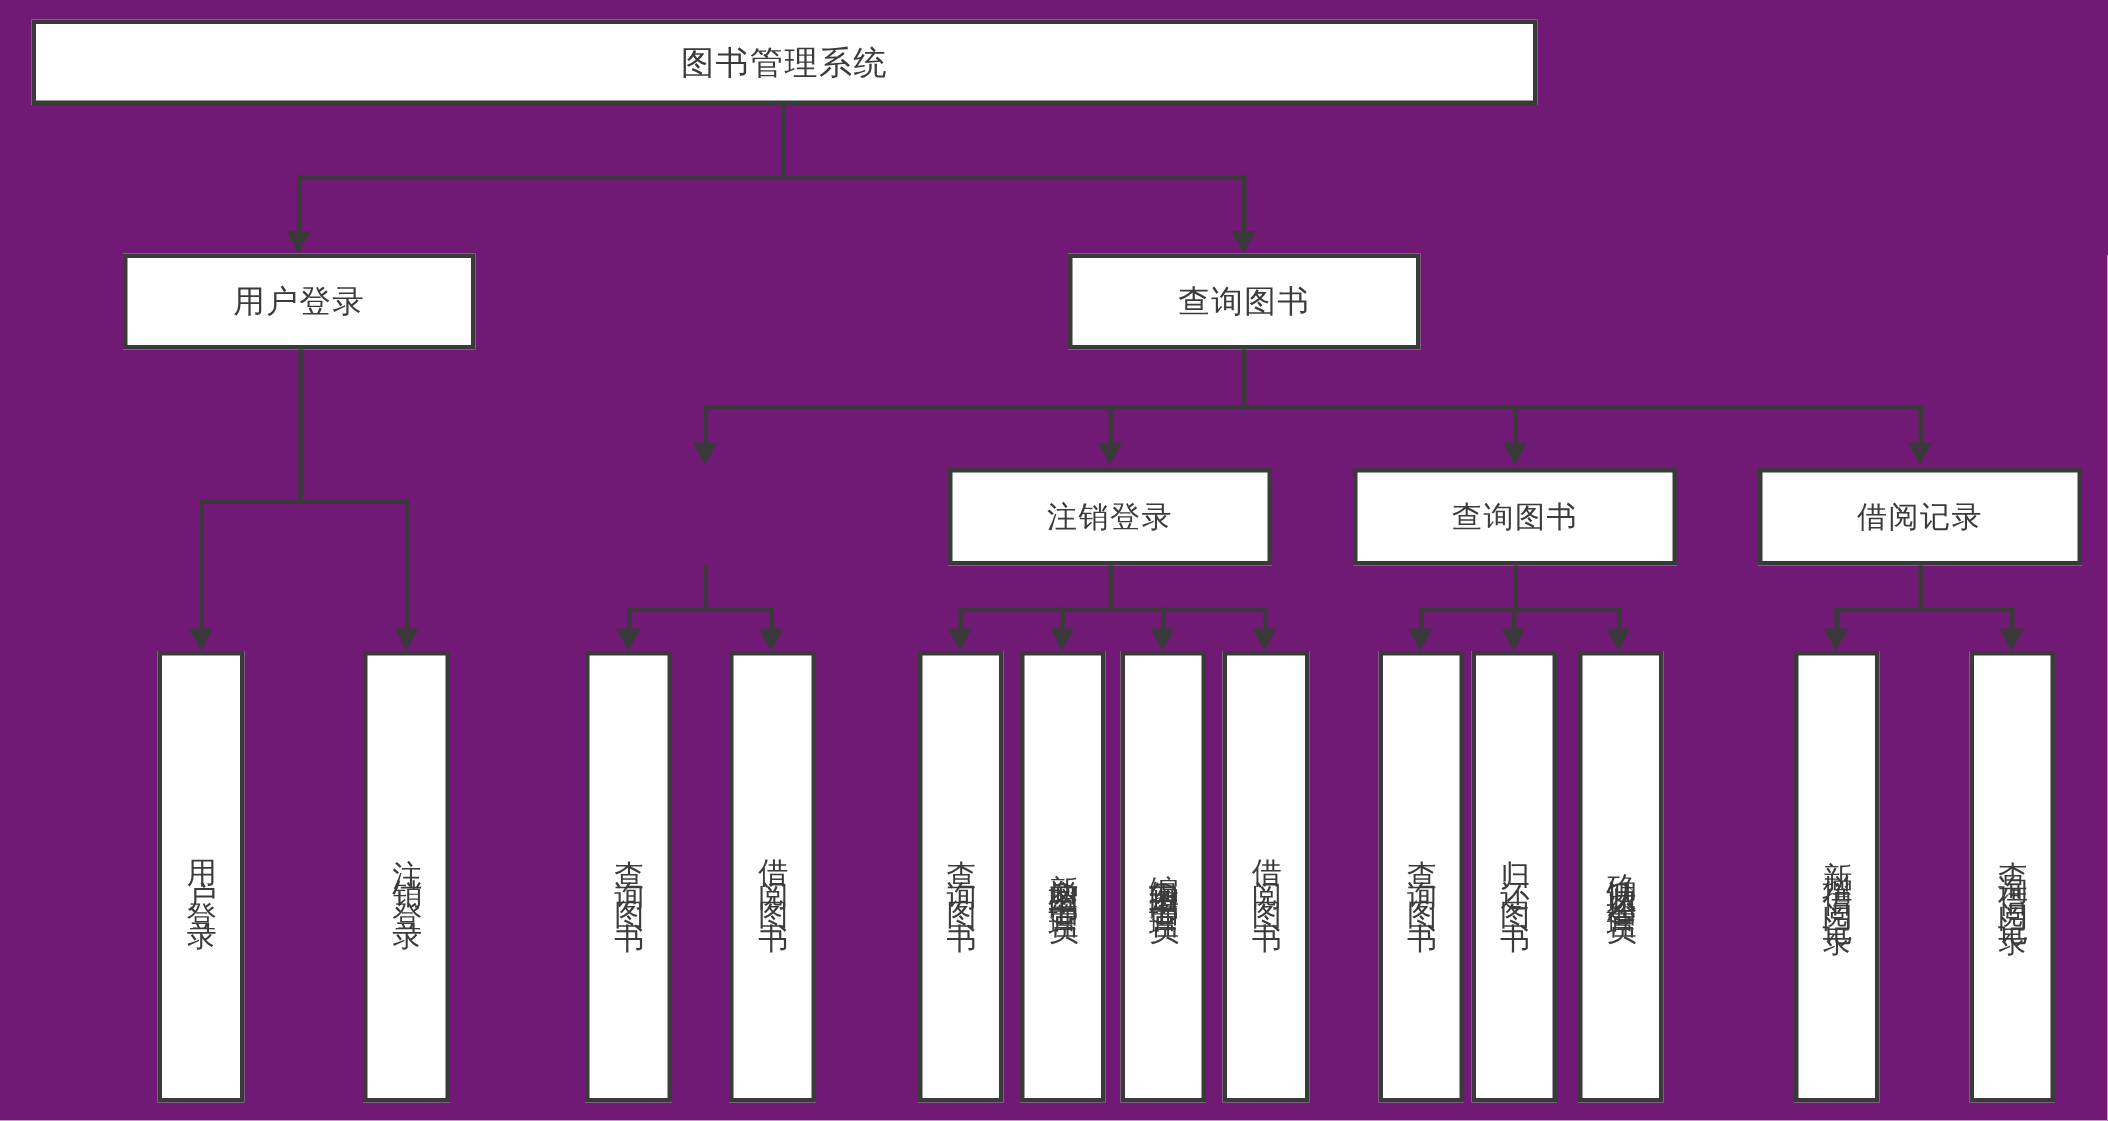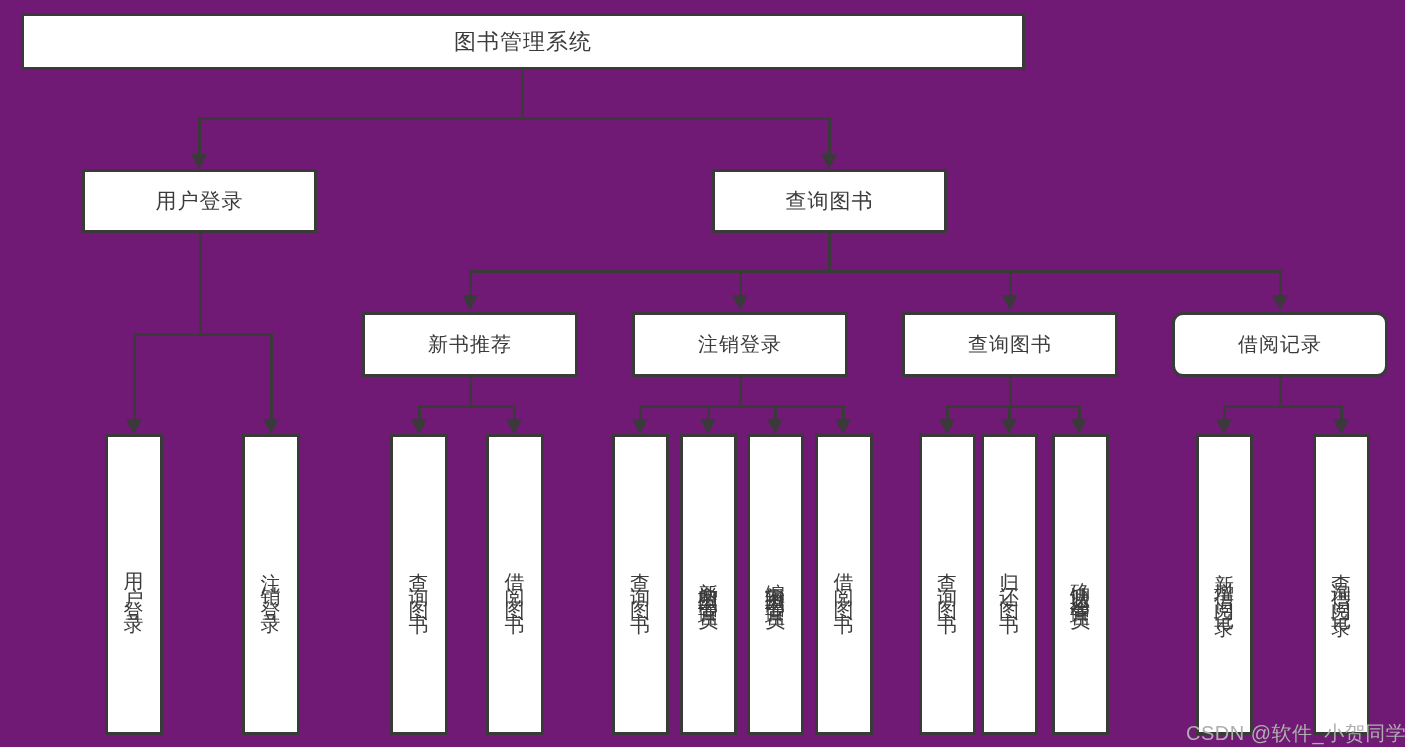--- a/index.html
+++ b/index.html
@@ -67,30 +67,27 @@
   <div class="hline" style="left:469px;top:270px;width:812px;"></div>
   <div class="vline" style="left:469px;top:270px;height:26px;"></div>
   <div class="arrow" style="left:462px;top:295px;"></div>
   <div class="vline" style="left:739px;top:270px;height:26px;"></div>
   <div class="arrow" style="left:732px;top:295px;"></div>
   <div class="vline" style="left:1009px;top:270px;height:26px;"></div>
   <div class="arrow" style="left:1002px;top:295px;"></div>
   <div class="vline" style="left:1279px;top:270px;height:26px;"></div>
   <div class="arrow" style="left:1272px;top:295px;"></div>
 
-  <div class="node h3" style="left:362px;top:312px;width:216px;height:65px;">
-    <span class="lbl">新书推荐</span>
-  </div>
   <div class="node h3" style="left:632px;top:312px;width:216px;height:65px;">
     <span class="lbl">注销登录</span>
   </div>
   <div class="node h3" style="left:902px;top:312px;width:216px;height:65px;">
     <span class="lbl">查询图书</span>
   </div>
-  <div class="node h3" style="left:1172px;top:312px;width:216px;height:65px;border-radius:11px;">
+  <div class="node h3" style="left:1172px;top:312px;width:216px;height:65px;">
     <span class="lbl">借阅记录</span>
   </div>
 
   <div class="vline" style="left:469px;top:377px;height:31px;"></div>
   <div class="hline" style="left:418px;top:405px;width:97px;"></div>
   <div class="vline" style="left:418px;top:405px;height:15px;"></div>
   <div class="arrow" style="left:411px;top:419px;"></div>
   <div class="vline" style="left:513px;top:405px;height:15px;"></div>
   <div class="arrow" style="left:506px;top:419px;"></div>
 
@@ -154,15 +151,14 @@
   <div class="node leaf" style="left:1052px;top:434px;width:57px;height:301px;">
     <span class="lbl sp9">确认归还（管理员）</span>
   </div>
   <div class="node leaf" style="left:1196px;top:434px;width:57px;height:301px;">
     <span class="lbl sp6">新增借阅记录</span>
   </div>
   <div class="node leaf" style="left:1313px;top:434px;width:57px;height:301px;">
     <span class="lbl sp6">查询借阅记录</span>
   </div>
 
-  <div class="watermark">CSDN @软件_小贺同学</div>
 
 </div>
 
 </body></html>

